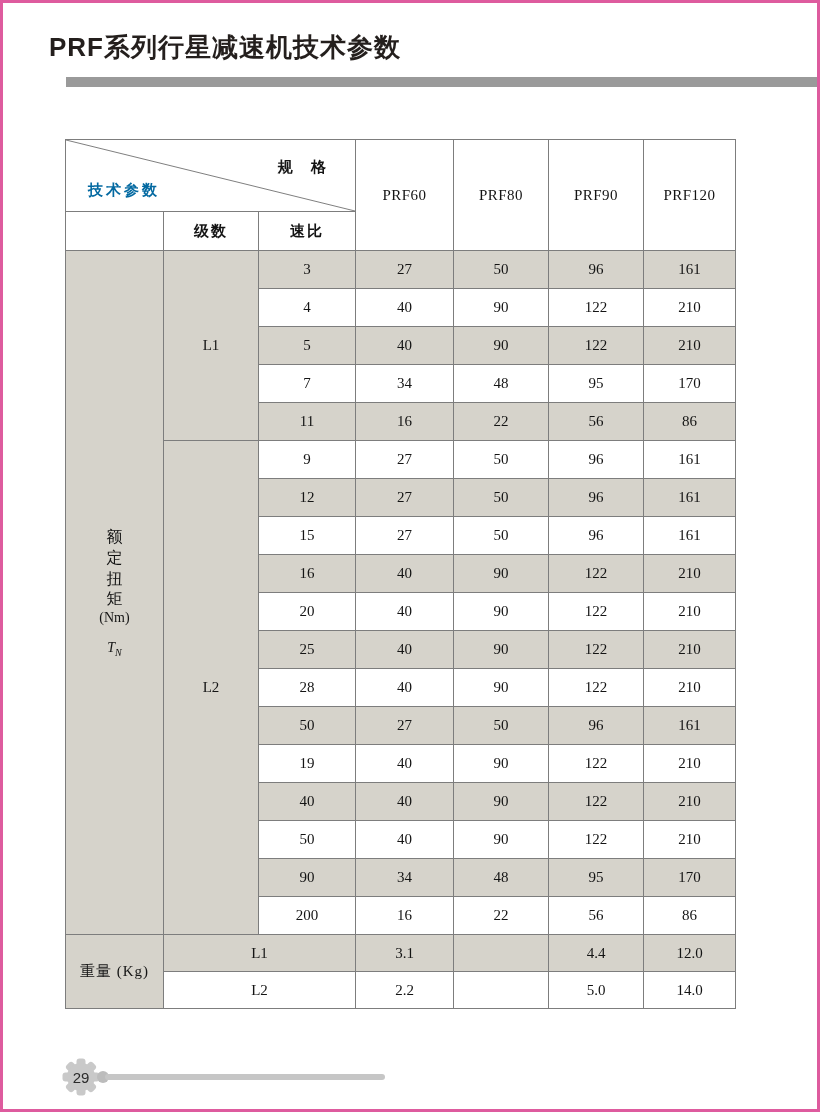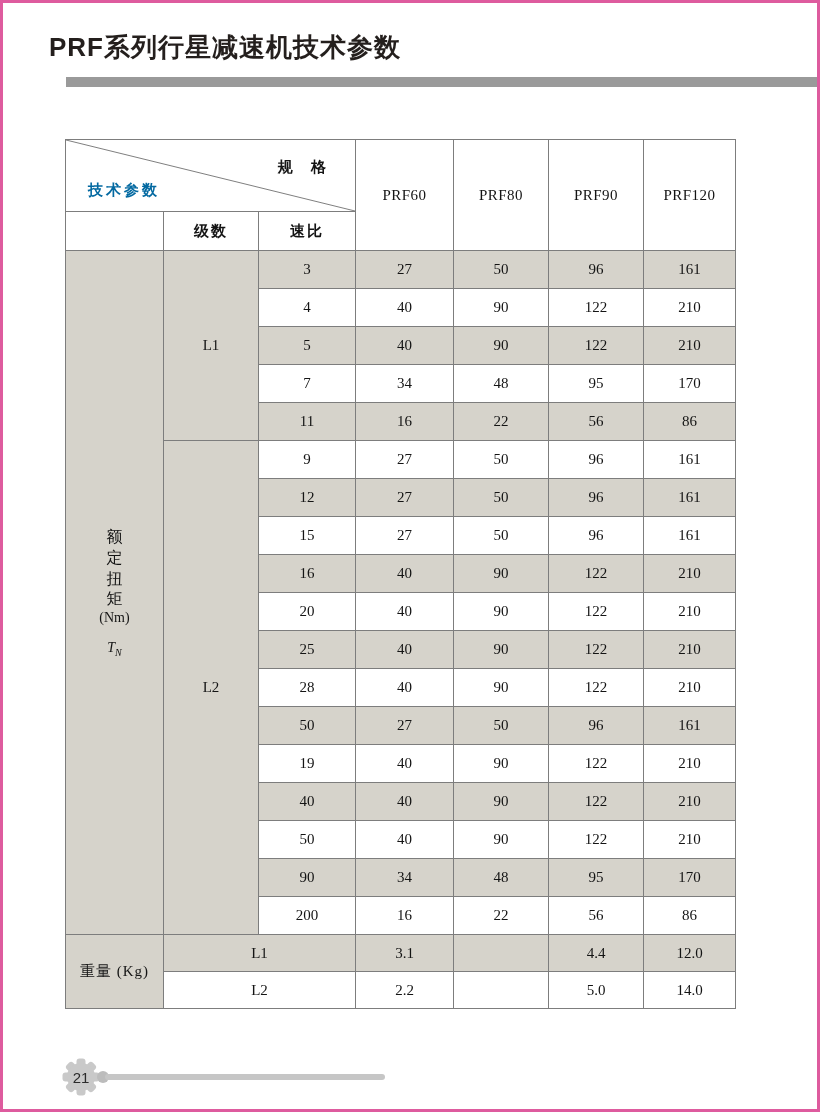--- a/index.html
+++ b/index.html
@@ -249,16 +249,16 @@
 <div class="footer-gear">
   <svg width="40" height="40" viewBox="0 0 40 40">
     <g fill="#c9c9c9">
       <rect x="15.5" y="1.5" width="9" height="37" rx="3"></rect>
       <rect x="15.5" y="1.5" width="9" height="37" rx="3" transform="rotate(45 20 20)"></rect>
       <rect x="15.5" y="1.5" width="9" height="37" rx="3" transform="rotate(90 20 20)"></rect>
       <rect x="15.5" y="1.5" width="9" height="37" rx="3" transform="rotate(135 20 20)"></rect>
       <circle cx="20" cy="20" r="14"></circle>
     </g>
   </svg>
-  <div class="num">21</div>
+  <div class="num">29</div>
 </div>
 <div class="footer-dot"></div>
 <div class="footer-line"></div>
 
 </body></html>

